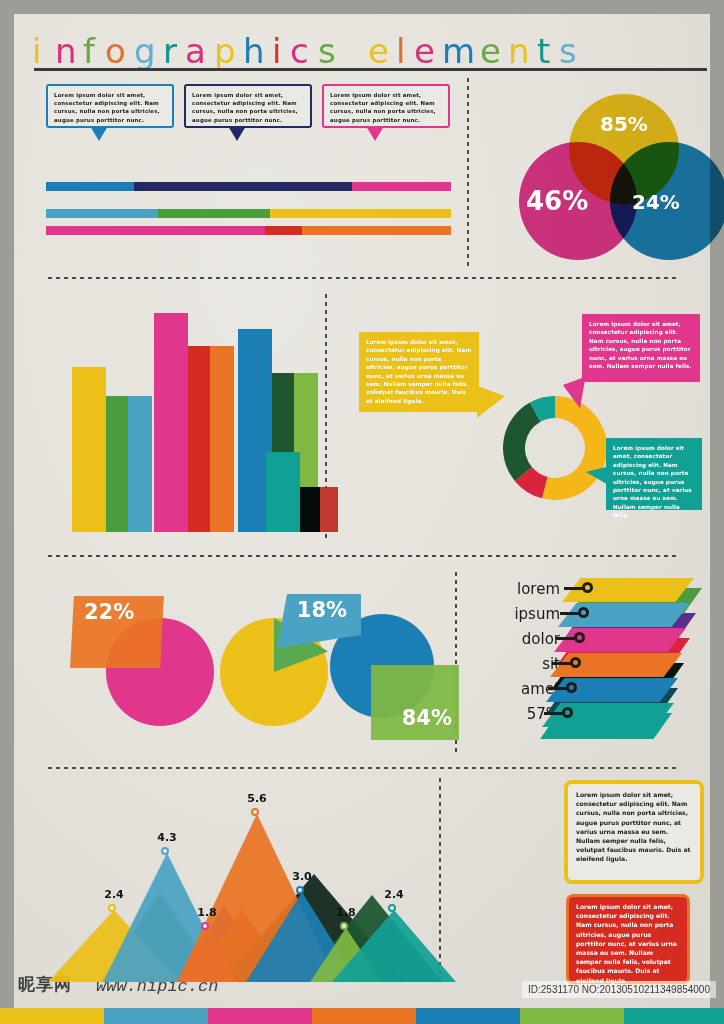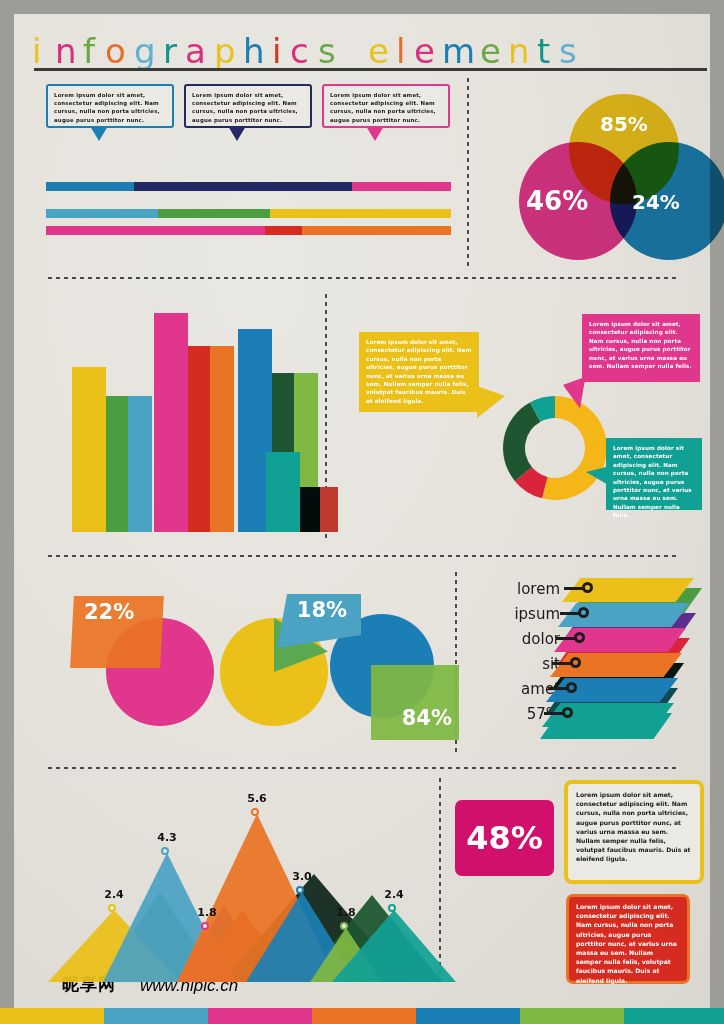--- a/index.html
+++ b/index.html
@@ -127,22 +127,22 @@
     text-align: center; width: 40px;
   }
   .mdot {
     position: absolute; width: 8px; height: 8px;
     border-radius: 50%; background: #eeece6;
     border: 2px solid #333;
   }
   
   .footer-logo {
     position: absolute;
-    font-family: Liberation Sans, sans-serif;
-    color: #000000; font-weight: 700; margin-left: 44px;
+    font-family: Liberation Mono, monospace;
+    color: #404040; font-weight: 700;
   }
   .idbox {
     position: absolute;
     background: rgba(255,255,255,0.55);
     color: #3a3a3a;
     font-family: "Liberation Sans", sans-serif;
     font-size: 10px;
     padding: 3px 6px;
   }
   .fstrip { position: absolute; height: 16px; bottom: 0; }
@@ -312,27 +312,27 @@
         <div class="mlabel" style="left:268px; top:856px; z-index:6;">3.0</div>
         <div class="mtn" style="left:296px; top:914px; width:72px; height:54px; background:#7fb843; clip-path:polygon(50% 0, 100% 100%, 0 100%); z-index:2; opacity:0.93;"></div>
         <div class="mdot" style="left:326px; top:908px; border-color:#7fb843; z-index:5;"></div>
         <div class="mlabel" style="left:312px; top:892px; z-index:6;">1.8</div>
         <div class="mtn" style="left:318px; top:896px; width:124px; height:72px; background:#11a094; clip-path:polygon(50% 0, 100% 100%, 0 100%); z-index:2; opacity:0.93;"></div>
         <div class="mdot" style="left:374px; top:890px; border-color:#11a094; z-index:5;"></div>
         <div class="mlabel" style="left:360px; top:874px; z-index:6;">2.4</div>
       </div>
     <div class="vdots" style="left:424px; top:762px; height:206px;"></div>
 
-    <div id="badge48" style="position:absolute; left:441px; top:786px; width:99px; height:76px; background:#d1106b; color:#ffffff; border-radius:7px; display:flex; align-items:center; justify-content:center; font-family:&quot;DejaVu Sans&quot;,sans-serif; font-size:32px; font-weight:700;">48%</div>
     <div id="boxyellow" style="position:absolute; left:550px; top:766px; width:140px; height:104px; background:#ebe9e3; color:#1b1b1b; border:4px solid #ebc018; border-radius:8px; padding:6px 8px; font-family:&quot;DejaVu Sans&quot;,sans-serif; font-size:6.1px; line-height:9.2px; font-weight:700;">Lorem ipsum dolor sit amet, consectetur adipiscing elit. Nam cursus, nulla non porta ultricies, augue purus porttitor nunc, at varius urna massa eu sem. Nullam semper nulla felis, volutpat faucibus mauris. Duis at eleifend ligula.</div>
     <div id="boxred" style="position:absolute; left:552px; top:880px; width:124px; height:90px; background:#d52b20; color:#ffffff; border:3px solid #ea7423; border-radius:7px; padding:5px 7px; font-family:&quot;DejaVu Sans&quot;,sans-serif; font-size:6.1px; line-height:9.2px; font-weight:700;">Lorem ipsum dolor sit amet, consectetur adipiscing elit. Nam cursus, nulla non porta ultricies, augue purus porttitor nunc, at varius urna massa eu sem. Nullam semper nulla felis, volutpat faucibus mauris. Duis at eleifend ligula.</div>
   </div>
 
   <div class="footer-logo" style="left:18px; bottom:28px; font-size:17px; letter-spacing:1px;">昵享网</div>
   <div class="footer-logo" style="left:96px; bottom:28px; font-size:17px; font-style:italic; font-weight:400;">www.nipic.cn</div>
+  <div class="idbox" style="right:8px; bottom:26px;">ID:2531170 NO:20130510211349854000</div>
   <div id="fstrip-host">
       <div class="fstrip" style="left:0px; width:104px; background:#ebc018;"></div>
       <div class="fstrip" style="left:104px; width:104px; background:#4ba3c3;"></div>
       <div class="fstrip" style="left:208px; width:104px; background:#e0378d;"></div>
       <div class="fstrip" style="left:312px; width:104px; background:#ea7423;"></div>
       <div class="fstrip" style="left:416px; width:104px; background:#1b7fb5;"></div>
       <div class="fstrip" style="left:520px; width:104px; background:#7fb843;"></div>
       <div class="fstrip" style="left:624px; width:100px; background:#11a094;"></div>
     </div>
 </div>

